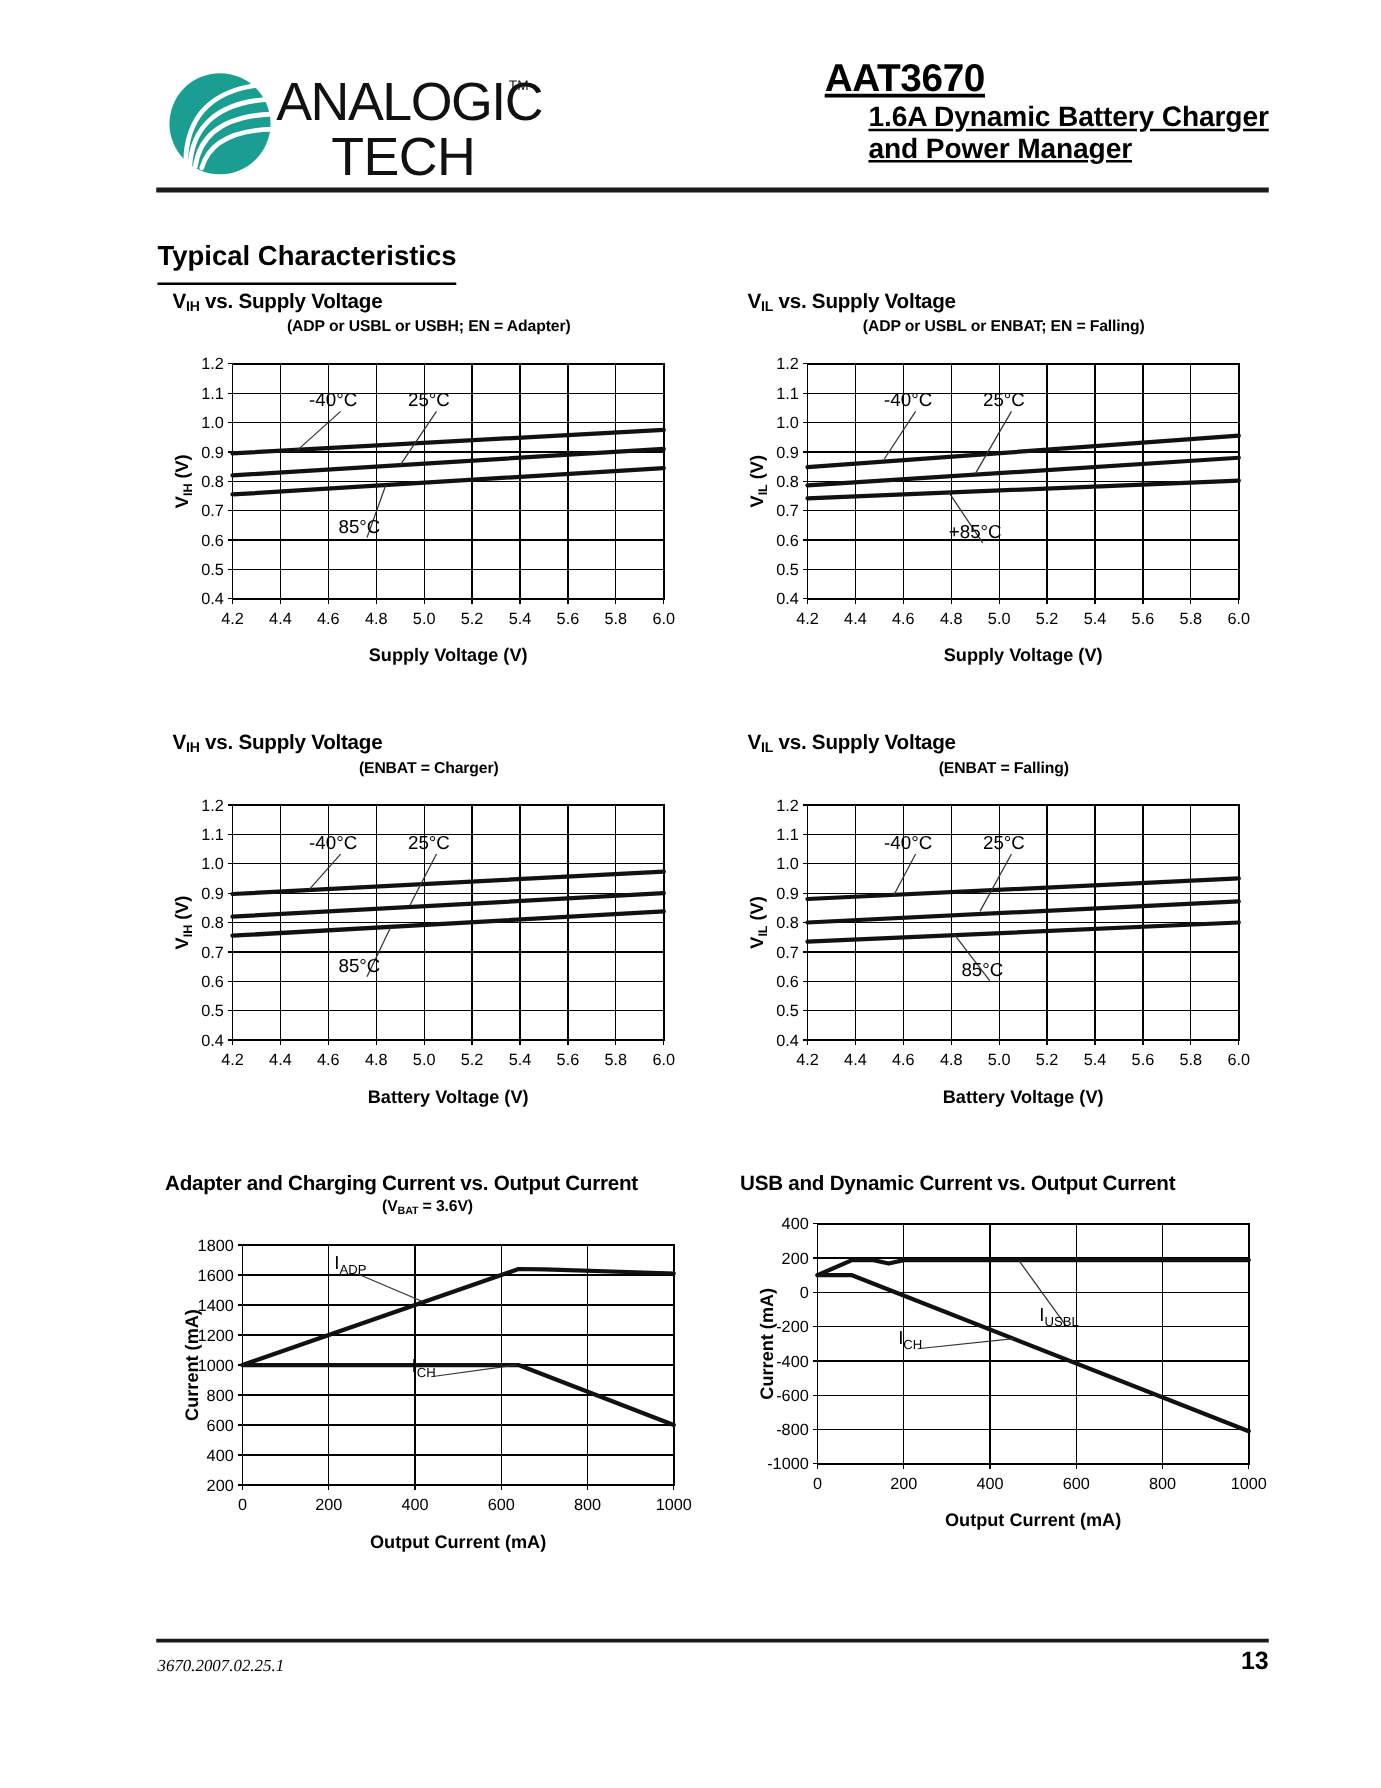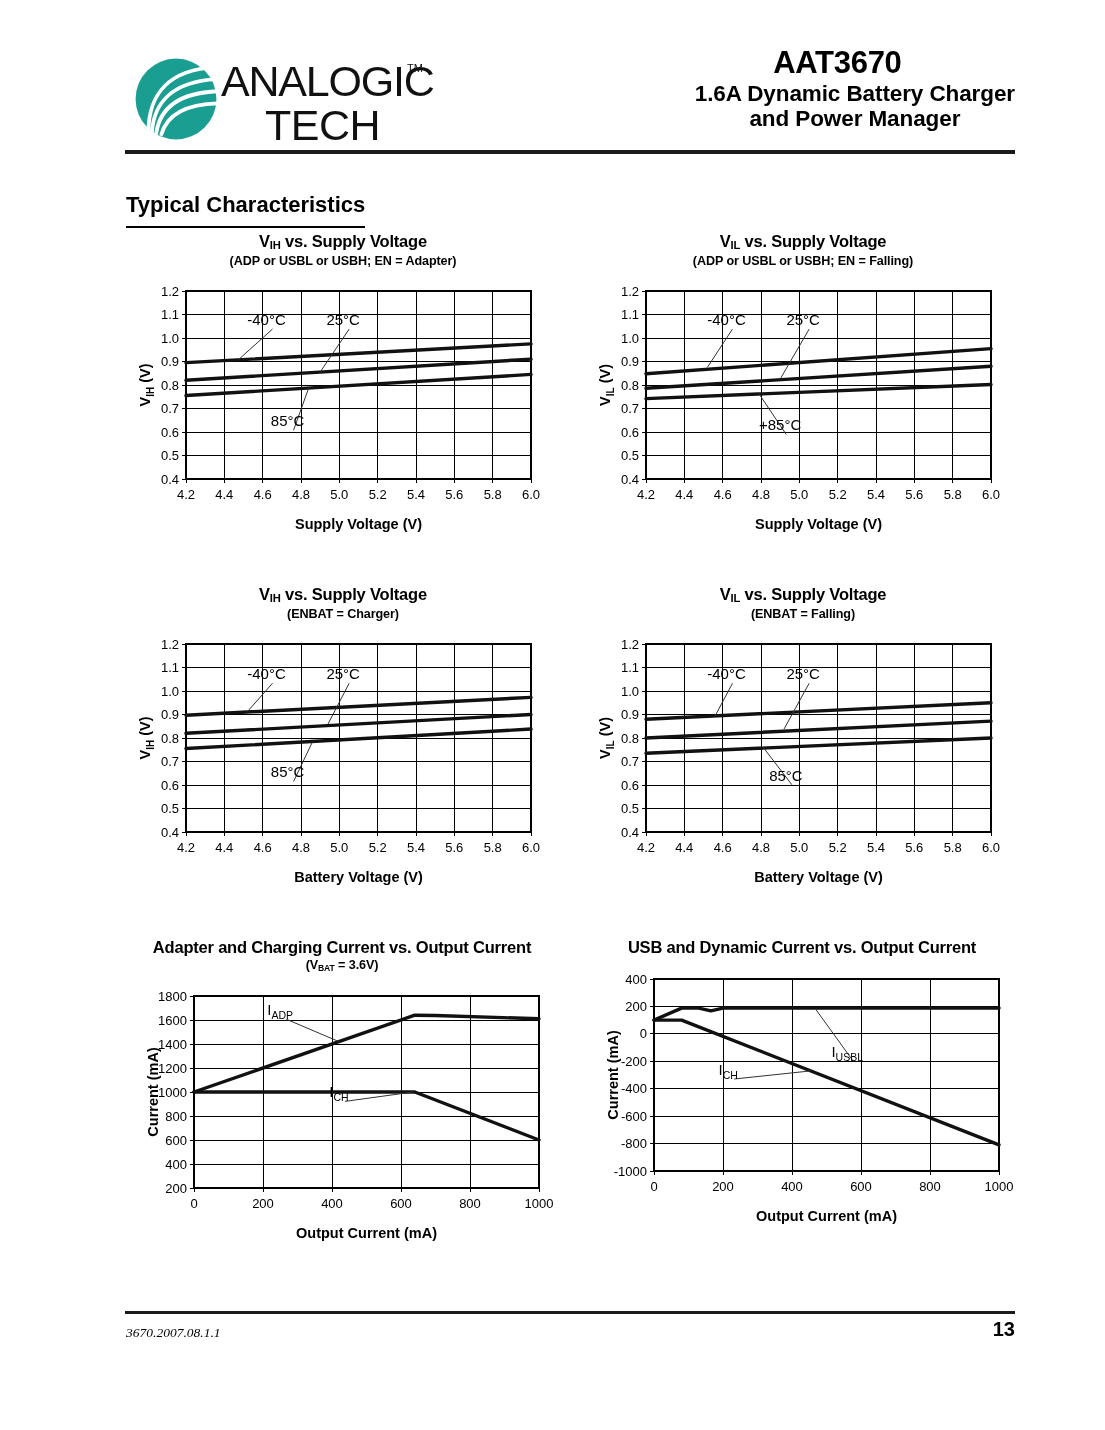--- a/index.html
+++ b/index.html
@@ -8,37 +8,37 @@
     font-family:"Liberation Sans", sans-serif;
     color:#000;position:relative;overflow:hidden;
   }
   .page{position:absolute;inset:0;}
 
   
   .header{position:absolute;left:125px;top:42px;width:890px;height:112px;}
   .logo-wrap{position:absolute;left:0;top:8px;width:300px;height:100px;}
   .logo-mark{position:absolute;left:8px;top:6px;width:86px;height:86px;}
   .logo-text{position:absolute;left:96px;top:2px;width:210px;height:96px;}
-  .hdr-right{position:absolute;right:0;top:4px;text-align:center;line-height:1.12;}
+  .hdr-right{position:absolute;right:0;top:4px;text-align:left;line-height:1.12;text-decoration:underline;}
   .hdr-part{font-size:31px;font-weight:bold;letter-spacing:-.3px;}
   .hdr-sub{font-size:22.5px;font-weight:bold;letter-spacing:-.1px;margin-left:35px;}
   .rule-top{position:absolute;left:125px;top:150px;width:890px;height:4px;background:#1b1b1b;}
 
   
   .sec-head{
     position:absolute;left:126px;top:192px;
     font-size:22px;font-weight:bold;
     padding-bottom:8px;border-bottom:2.6px solid #000;
     display:inline-block;
   }
 
   
   .chart{position:absolute;}
   .ct{
-    text-align:center;font-weight:bold;font-size:16.5px;
+    text-align:left;font-weight:bold;font-size:16.5px;
     line-height:1.18;letter-spacing:-.2px;
   }
   .cs{
     text-align:center;font-weight:bold;font-size:12.6px;
     line-height:1.2;margin-top:1px;letter-spacing:-.1px;
   }
   sub{font-size:.68em;vertical-align:-.22em;font-weight:bold;}
   .svgholder{margin-top:6px;}
   svg{display:block;overflow:visible;}
   .gridline{stroke:#000;stroke-width:1;shape-rendering:crispEdges;}
@@ -169,21 +169,21 @@
             <text x="128.5" y="50.07500000000002" text-anchor="middle" class="anno">-40°C</text>
             <line x1="211.16666666666657" y1="54.07500000000002" x2="182.1666666666667" y2="97.075" class="leader"></line>
             <text x="205.16666666666657" y="50.07500000000002" text-anchor="middle" class="anno">25°C</text>
             <line x1="155.5833333333334" y1="155.125" x2="170.66666666666663" y2="113.05499999999999" class="leader"></line>
             <text x="149.5833333333334" y="151.125" text-anchor="middle" class="anno">85°C</text>
           </svg>
         </div>
       </div>
       <div class="chart" style="left: 598px; top: 232px; width: 410px;">
         <div class="ct">V<sub>IL</sub> vs. Supply Voltage</div>
-        <div class="cs">(ADP or USBL or USBH; EN = Falling)</div>
+        <div class="cs">(ADP or USBL or ENBAT; EN = Falling)</div>
         <div class="svgholder">
           <svg width="401" height="262" viewBox="0 0 401 262">
             <line x1="48" y1="16" x2="48" y2="204" class="gridline"></line>
             <line x1="86.33333333333334" y1="16" x2="86.33333333333334" y2="204" class="gridline"></line>
             <line x1="124.66666666666667" y1="16" x2="124.66666666666667" y2="204" class="gridline"></line>
             <line x1="163" y1="16" x2="163" y2="204" class="gridline"></line>
             <line x1="201.33333333333334" y1="16" x2="201.33333333333334" y2="204" class="gridline"></line>
             <line x1="239.66666666666669" y1="16" x2="239.66666666666669" y2="204" class="gridline"></line>
             <line x1="278" y1="16" x2="278" y2="204" class="gridline"></line>
             <line x1="316.33333333333337" y1="16" x2="316.33333333333337" y2="204" class="gridline"></line>
@@ -531,16 +531,16 @@
             <line x1="261.20000000000005" y1="98.17142857142858" x2="223.46" y2="45.89714285714285" class="leader"></line>
             <text x="255.20000000000002" y="94.17142857142858" text-anchor="middle" class="anno"><tspan>I</tspan><tspan dy="4" font-size="10.5">USBL</tspan></text>
             <line x1="142.175" y1="116" x2="218.975" y2="107.88571428571427" class="leader"></line>
             <text x="136.175" y="112" text-anchor="middle" class="anno"><tspan>I</tspan><tspan dy="4" font-size="10.5">CH</tspan></text>
           </svg>
         </div>
       </div>
     </div>
 
   <div class="rule-bot"></div>
-  <div class="foot-left">3670.2007.08.1.1</div>
+  <div class="foot-left">3670.2007.02.25.1</div>
   <div class="foot-right">13</div>
 
 </div>
 
 </body></html>

